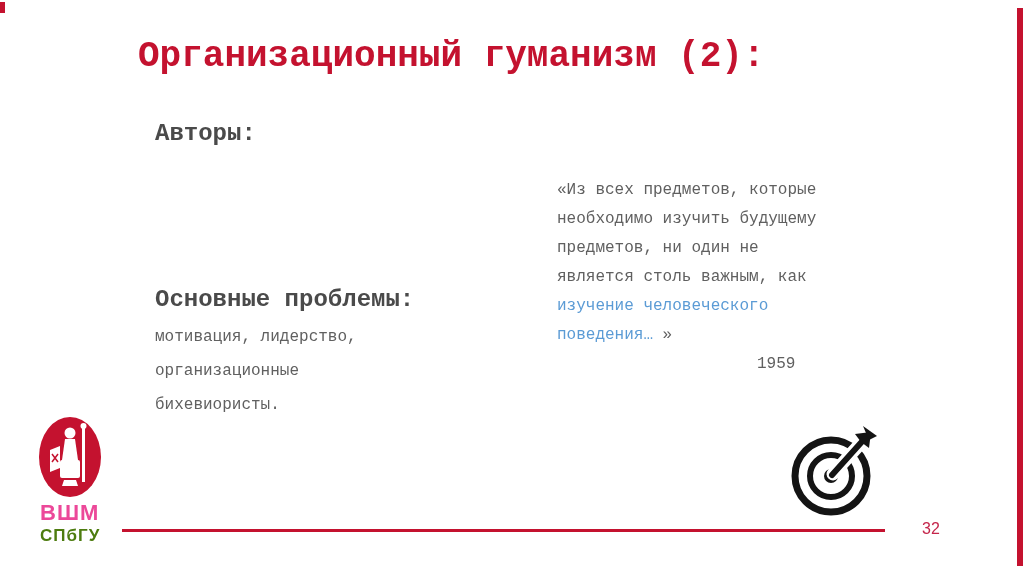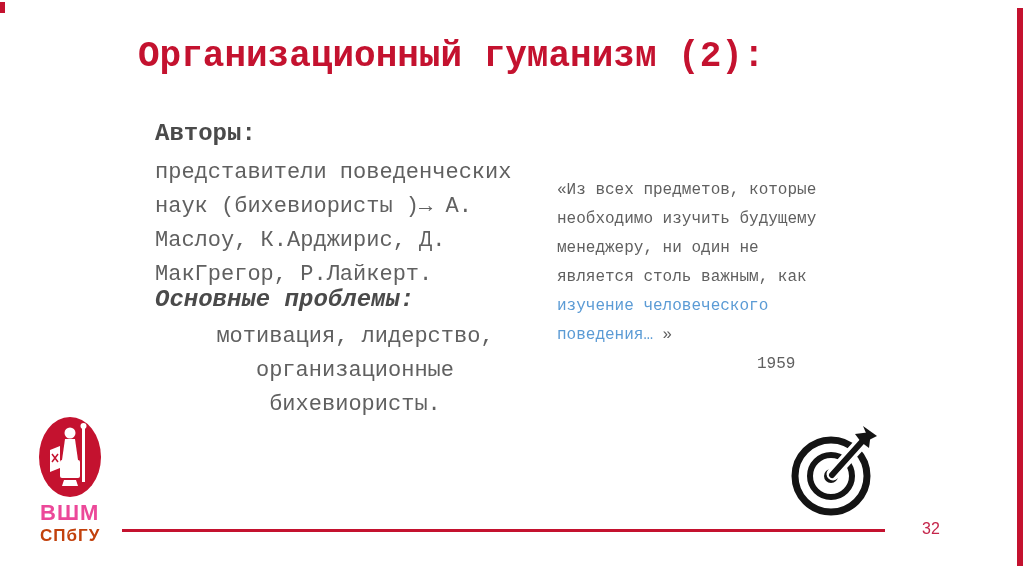--- a/index.html
+++ b/index.html
@@ -25,43 +25,43 @@
   }
   .heading{
     font-size:24px;font-weight:bold;color:#4a4a4a;
     white-space:nowrap;
   }
   .authors-heading{position:absolute;left:155px;top:120px;}
   .authors-text{
     position:absolute;left:155px;top:156px;width:400px;
     font-size:22px;line-height:34px;color:#606060;
   }
-  .problems-heading{position:absolute;left:155px;top:286px;font-style:italic;}
+  .problems-heading{position:absolute;left:155px;top:286px;}
   .problems-text{
     position:absolute;left:155px;top:320px;width:400px;
-    font-size:22px;line-height:34px;color:#606060;text-align:center;
+    font-size:16px;line-height:34px;color:#606060;
   }
   .quote{
     position:absolute;left:557px;top:176px;width:390px;
     font-size:16px;line-height:29px;color:#606060;
   }
   .quote .blue{color:#5b9bd5;}
   .quote .year{padding-left:200px;}
   .line{white-space:nowrap;}
   .logo{position:absolute;left:38px;top:416px;width:90px;}
   .logo-emblem{display:block;}
   .logo-line1{
     position:absolute;left:40px;top:500px;
     font-family:"Liberation Sans","DejaVu Sans",sans-serif;
     font-size:22px;font-weight:bold;color:#ec4899;letter-spacing:1px;
   }
   .logo-line2{
     position:absolute;left:40px;top:526px;
     font-family:"Liberation Sans","DejaVu Sans",sans-serif;
-    font-size:17px;font-weight:bold;color:#c2410c;letter-spacing:1px;
+    font-size:17px;font-weight:bold;color:#4d7c0f;letter-spacing:1px;
   }
   .footer-line{
     position:absolute;left:122px;top:529px;width:763px;height:3px;
     background:#c4122f;
   }
   .page-number{
     position:absolute;left:922px;top:520px;
     font-family:"Liberation Sans","DejaVu Sans",sans-serif;
     font-size:16px;color:#c4254a;
   }
@@ -74,39 +74,33 @@
 
 <div class="slide">
 
   <div class="corner-mark"></div>
   <div class="side-bar"></div>
 
   <div class="title">Организационный гуманизм (2):</div>
 
   <div class="heading authors-heading">Авторы:</div>
 
-  <div class="authors-text">
-    <div class="line">представители поведенческих</div>
-    <div class="line">наук (бихевиористы )→ А.</div>
-    <div class="line">Маслоу, К.Арджирис, Д.</div>
-    <div class="line">МакГрегор, Р.Лайкерт.</div>
-  </div>
 
   <div class="heading problems-heading">Основные проблемы:</div>
 
   <div class="problems-text">
     <div class="line">мотивация, лидерство,</div>
     <div class="line">организационные</div>
     <div class="line">бихевиористы.</div>
   </div>
 
   <div class="quote">
     <div class="line">«Из всех предметов, которые</div>
     <div class="line">необходимо изучить будущему</div>
-    <div class="line">менеджеру, ни один не</div>
+    <div class="line">предметов, ни один не</div>
     <div class="line">является столь важным, как</div>
     <div class="line blue">изучение человеческого</div>
     <div class="line"><span class="blue">поведения…</span><span> »</span></div>
     <div class="line year">1959</div>
   </div>
 
   <div class="logo">
     <svg class="logo-emblem" width="66" height="84" viewBox="0 0 66 84">
       <ellipse cx="32" cy="41" rx="31" ry="40" fill="#c4122f"></ellipse>
 

